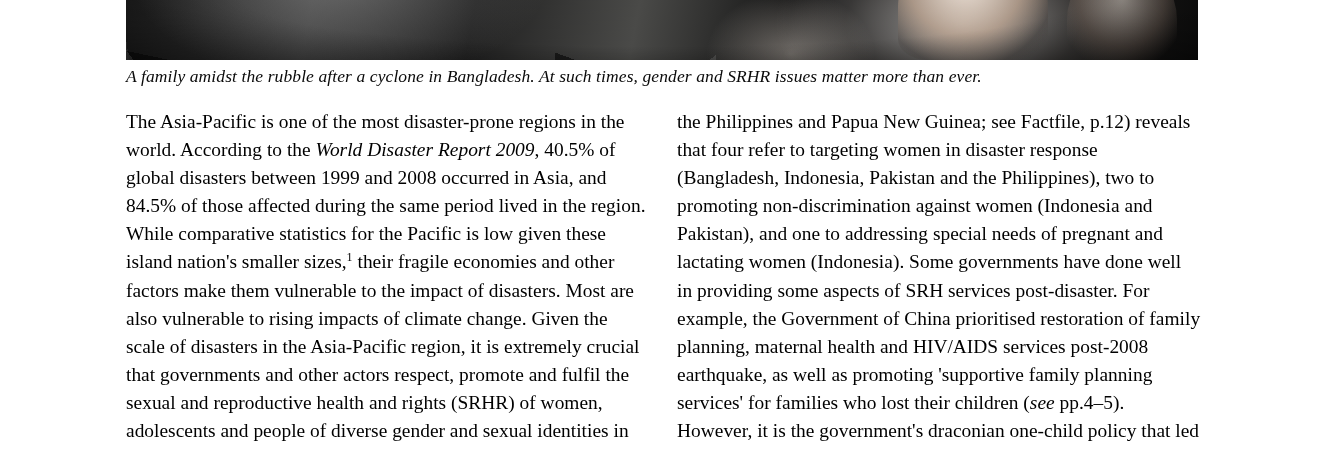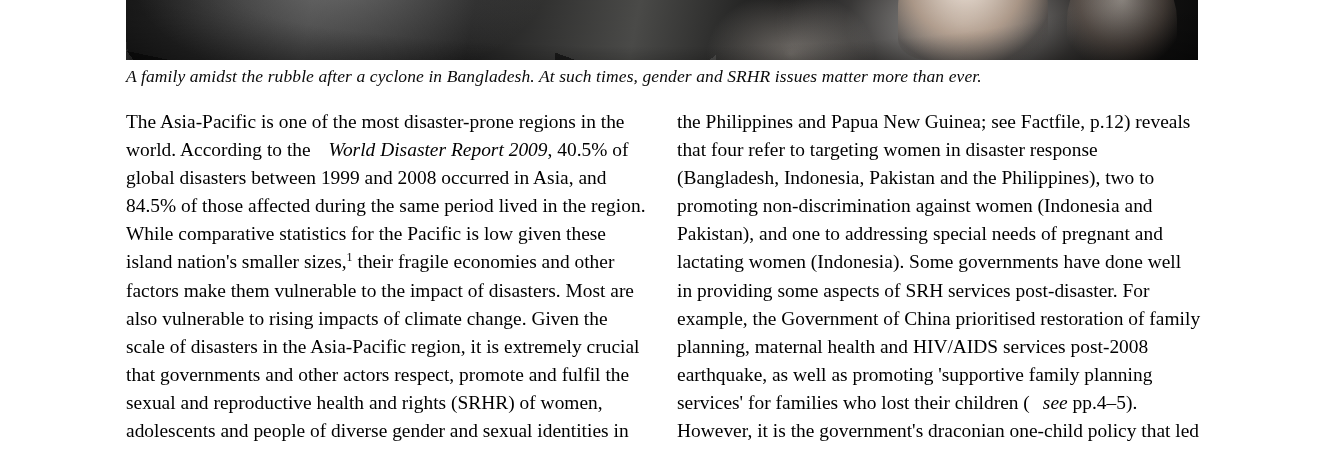--- a/index.html
+++ b/index.html
@@ -123,21 +123,21 @@
 
   .para {
     margin: 0;
     font-family: "Liberation Serif", serif;
     font-size: 19.4px;
     line-height: 28.1px;
     text-align: left;
     color: #000000;
     letter-spacing: 0.02px;
   }
-  .para i, .para em { font-style: italic; margin-left: 13px; }
+  .para i, .para em { font-style: italic; }
   .para sup {
     font-size: 0.62em;
     vertical-align: super;
     line-height: 0;
   }
 </style>
 </head>
 <body>
 
 <div class="page">

